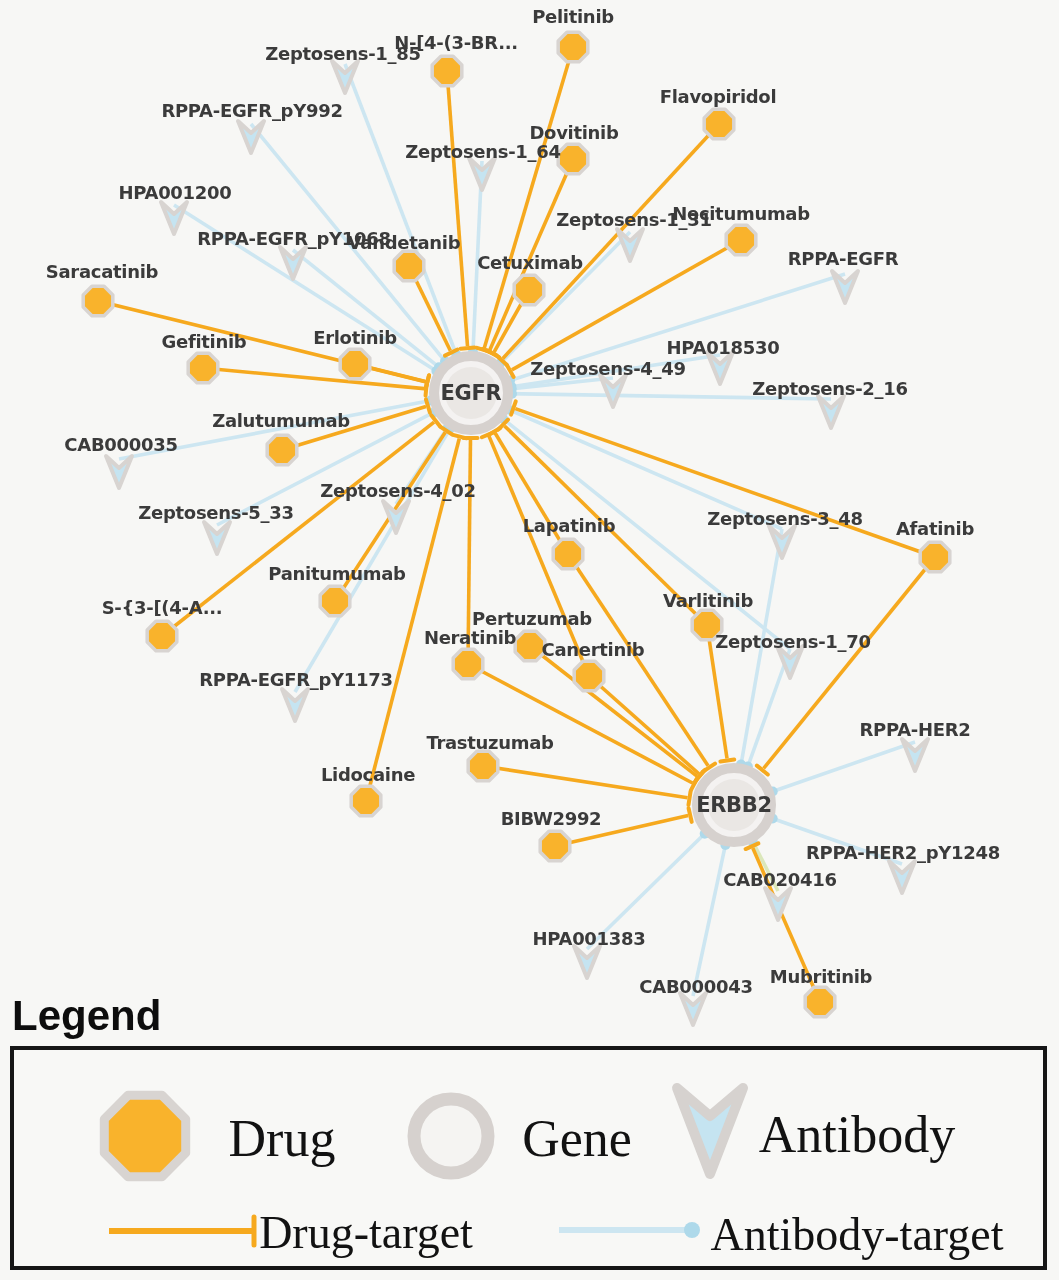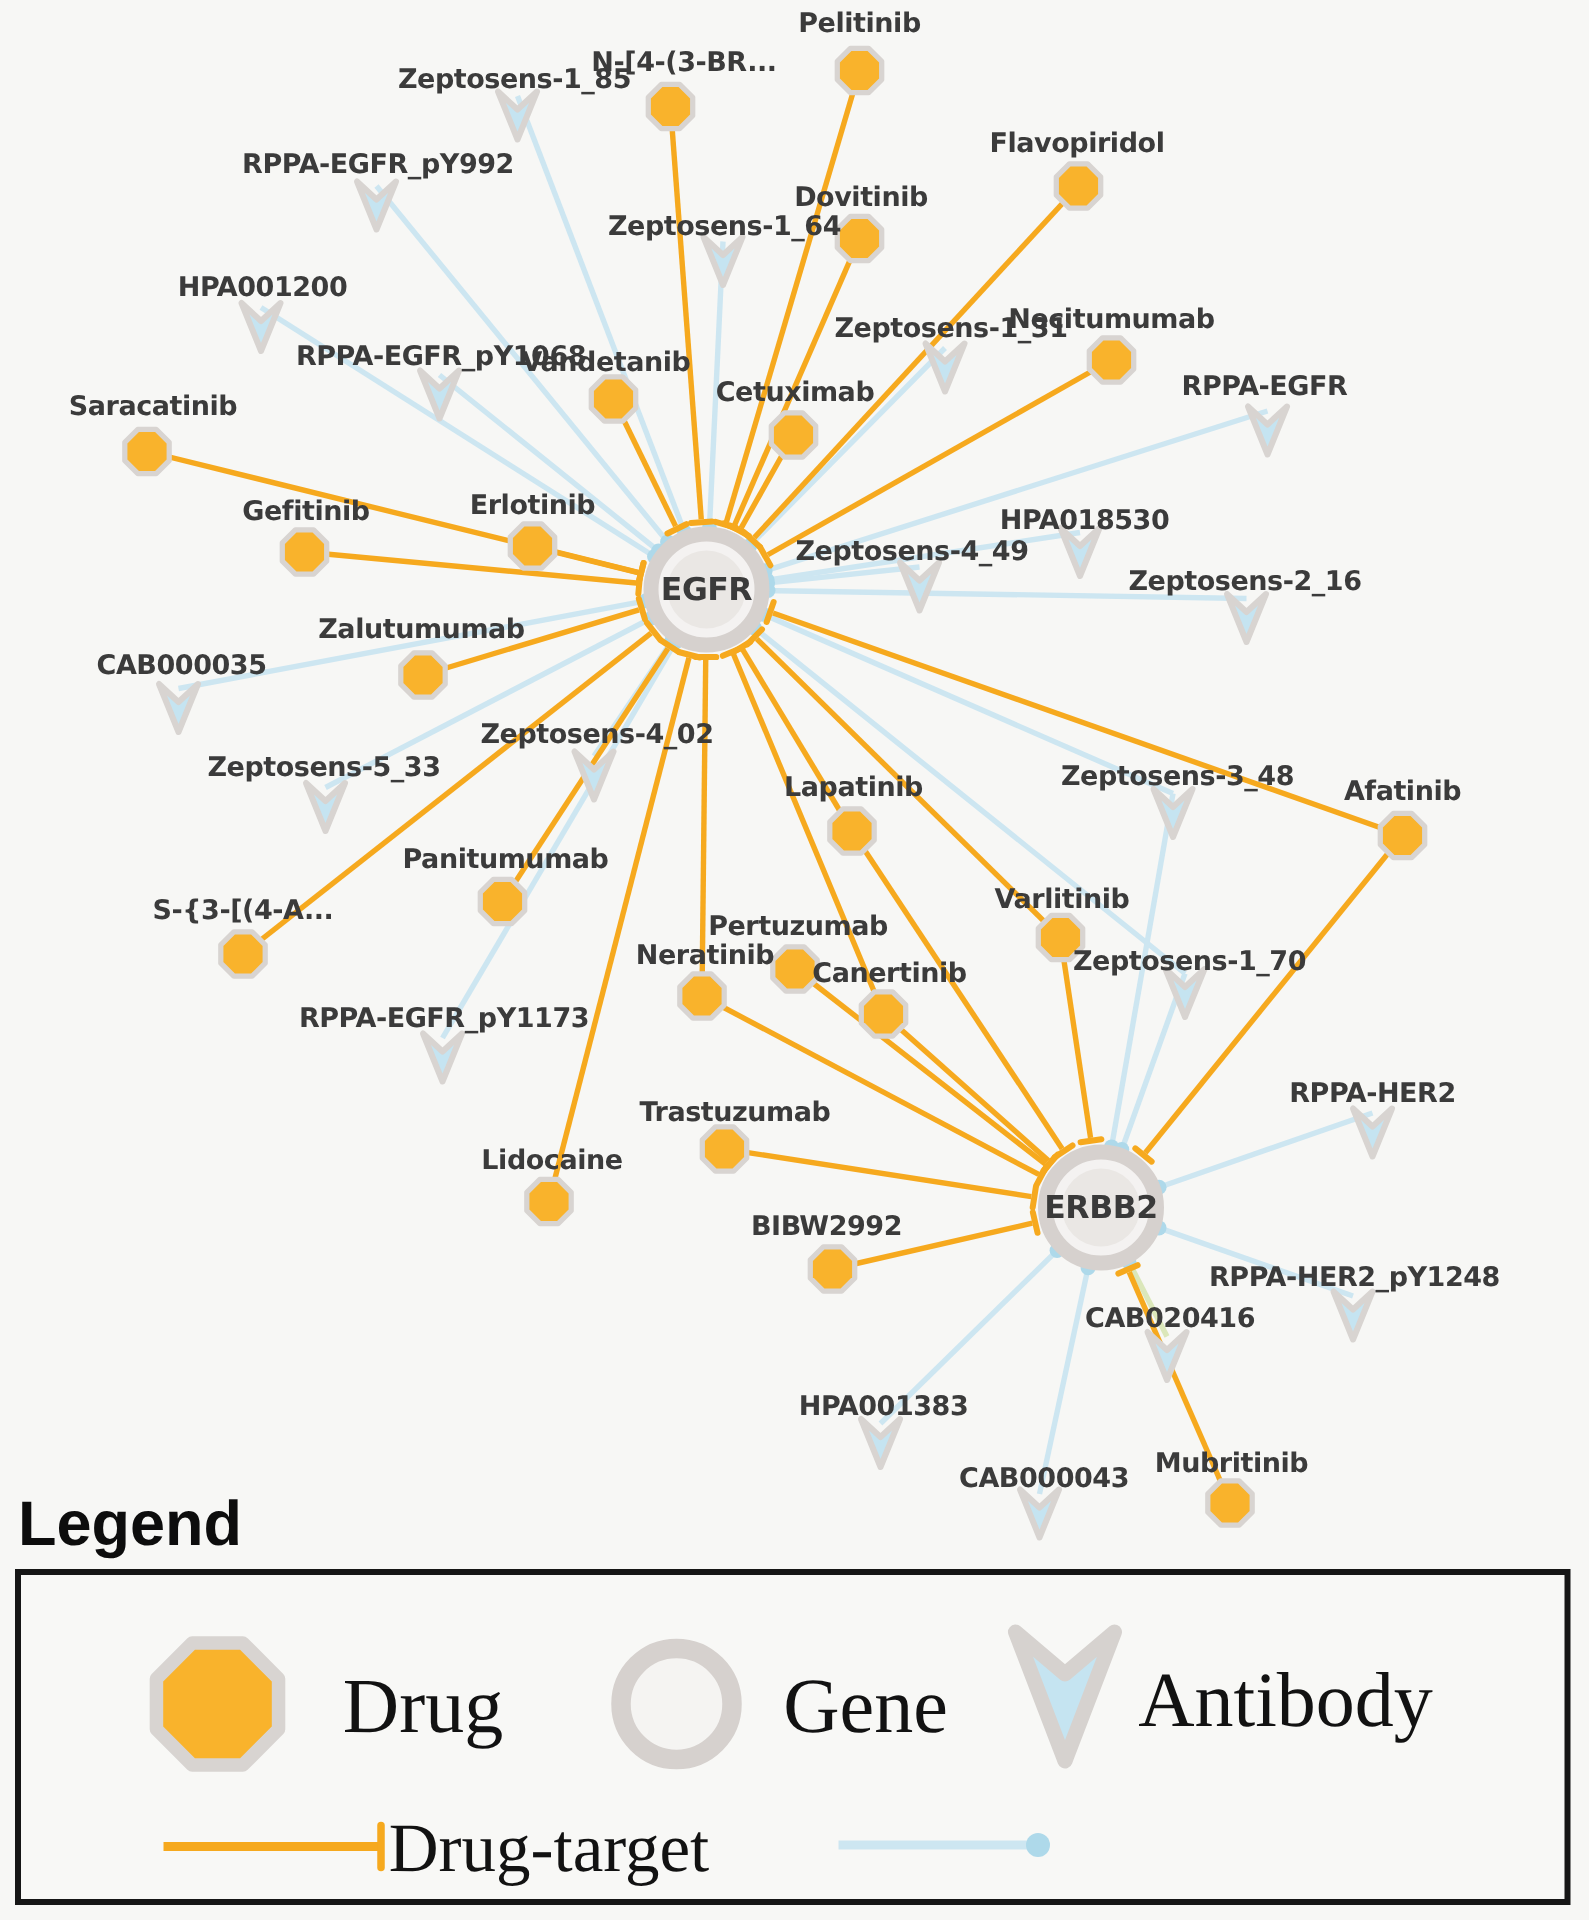--- a/index.html
+++ b/index.html
@@ -253,15 +253,16 @@
       <line x1="95" y1="181" x2="240" y2="181" stroke="#f6a91e" stroke-width="6"></line>
       <line x1="240" y1="167" x2="240" y2="195" stroke="#f6a91e" stroke-width="5" stroke-linecap="round"></line>
 
       <line x1="545" y1="180" x2="678" y2="180" stroke="#cde6f1" stroke-width="6"></line>
       <circle cx="678" cy="180" r="8" fill="#aed9ea"></circle>
     </svg>
     <span class="lg-label lg-big" style="left:563px;top:88px">Gene</span>
     <span class="lg-label lg-big" style="left:268px;top:88px">Drug</span>
     <span class="lg-label lg-mid" style="left:352px;top:182px">Drug-target</span>
     <span class="lg-label lg-big" style="left:843px;top:84px">Antibody</span>
+    <span class="lg-label lg-mid" style="left:843px;top:184px">Antibody-target</span>
   </div>
 
 </div>
 
 </body></html>

